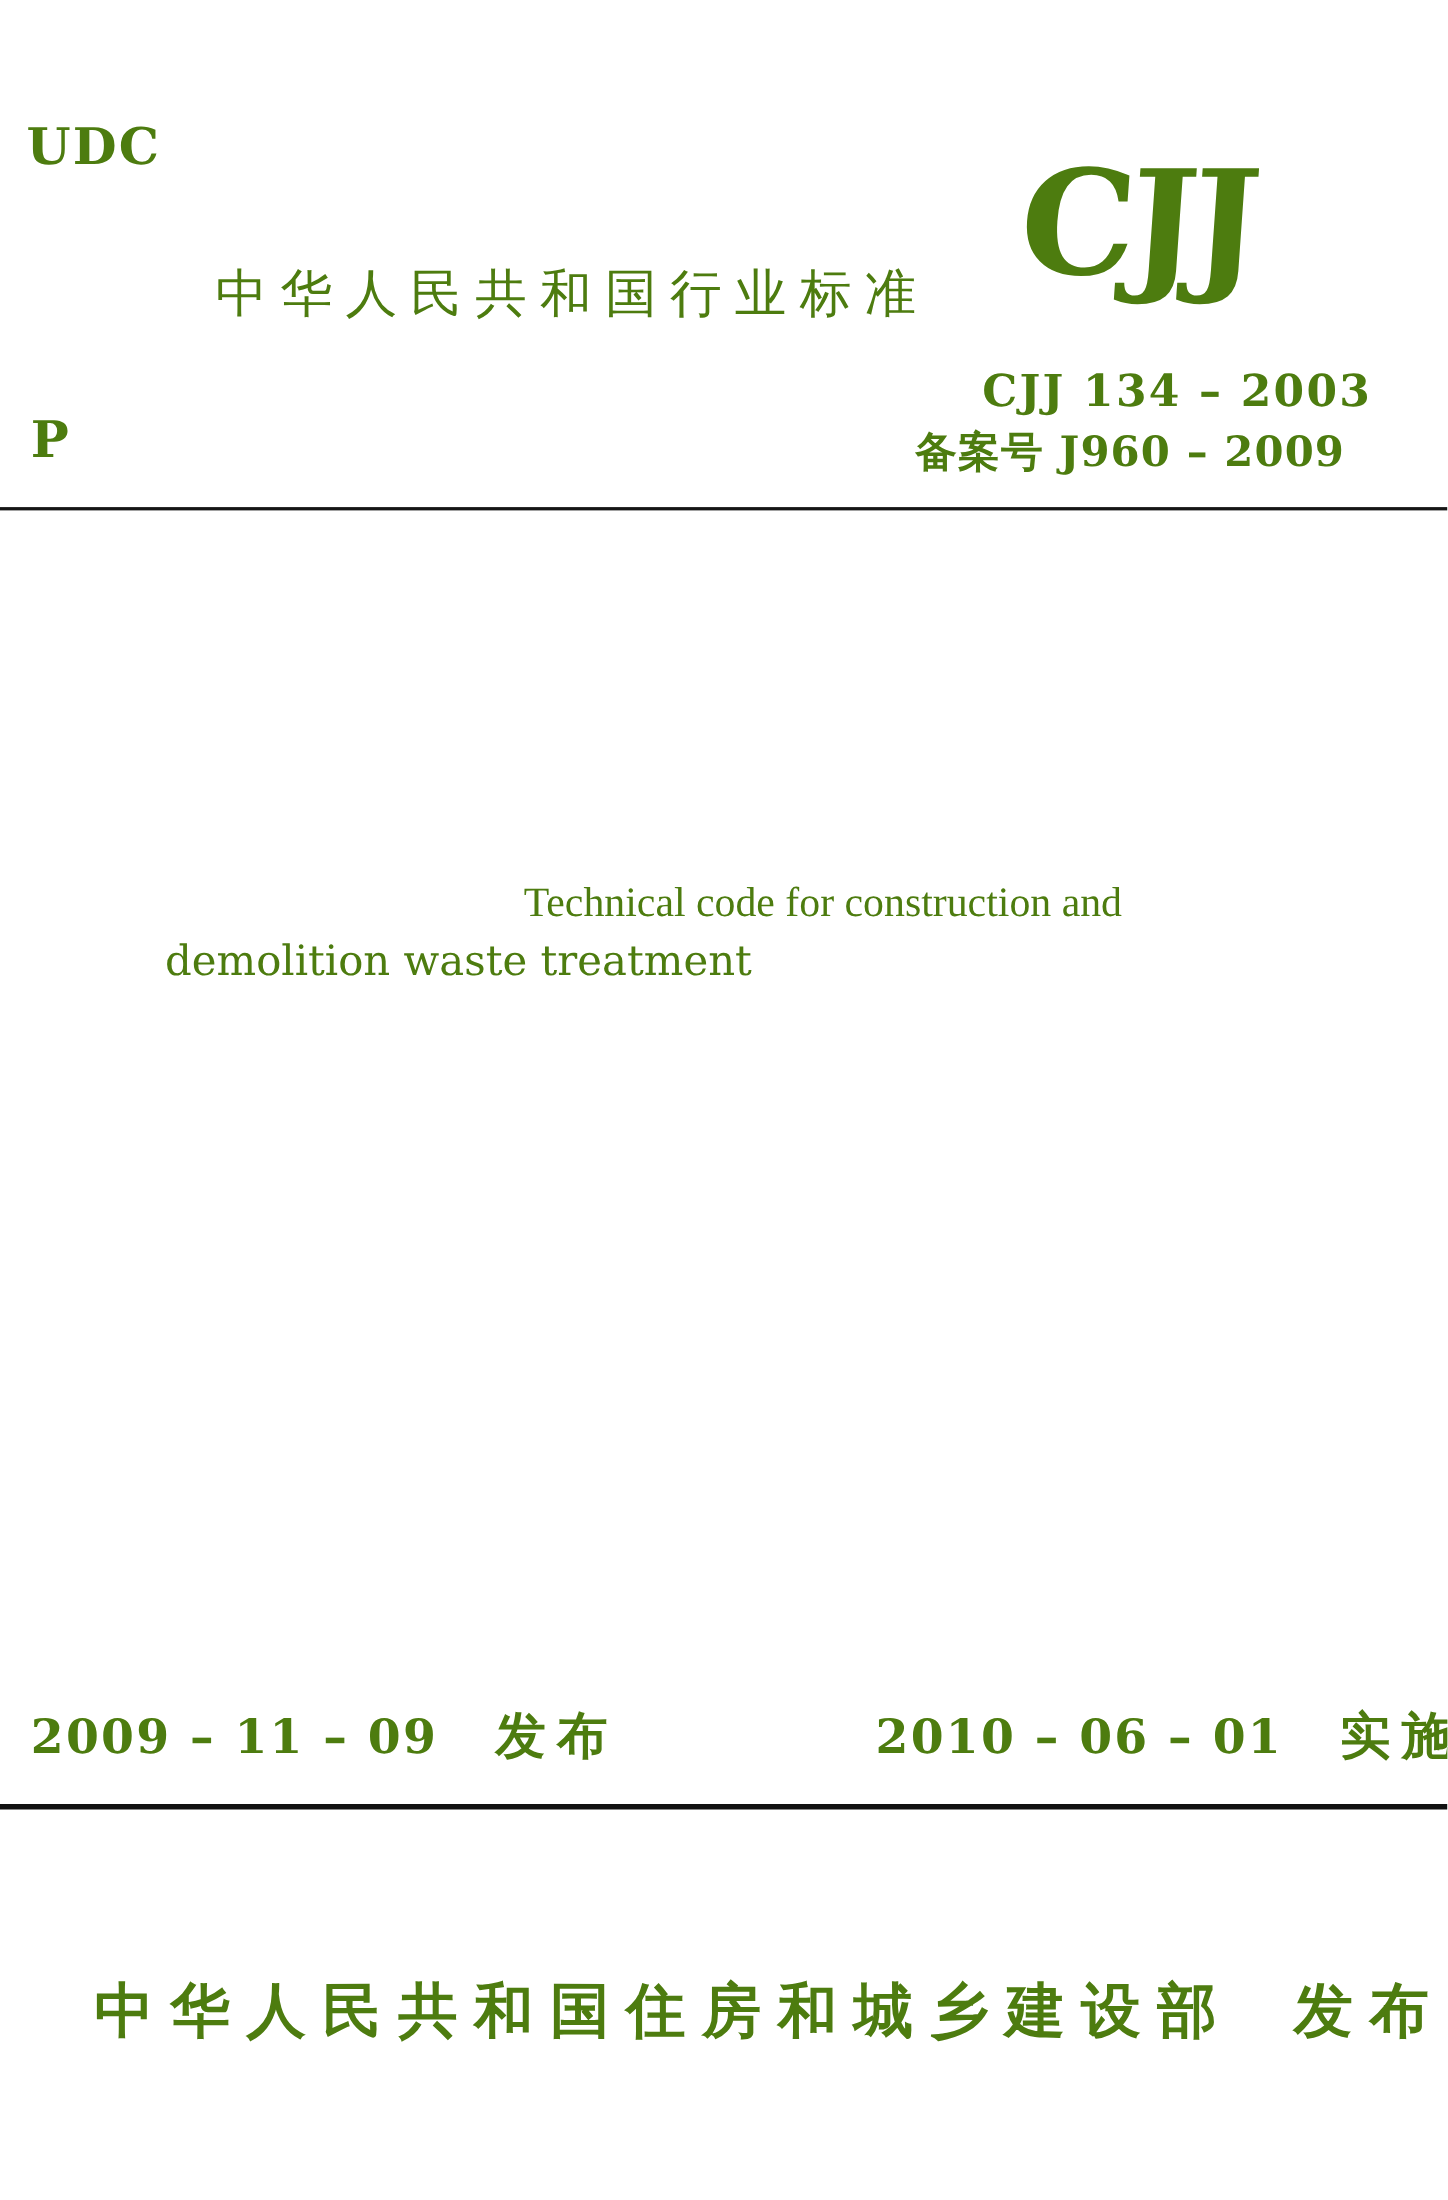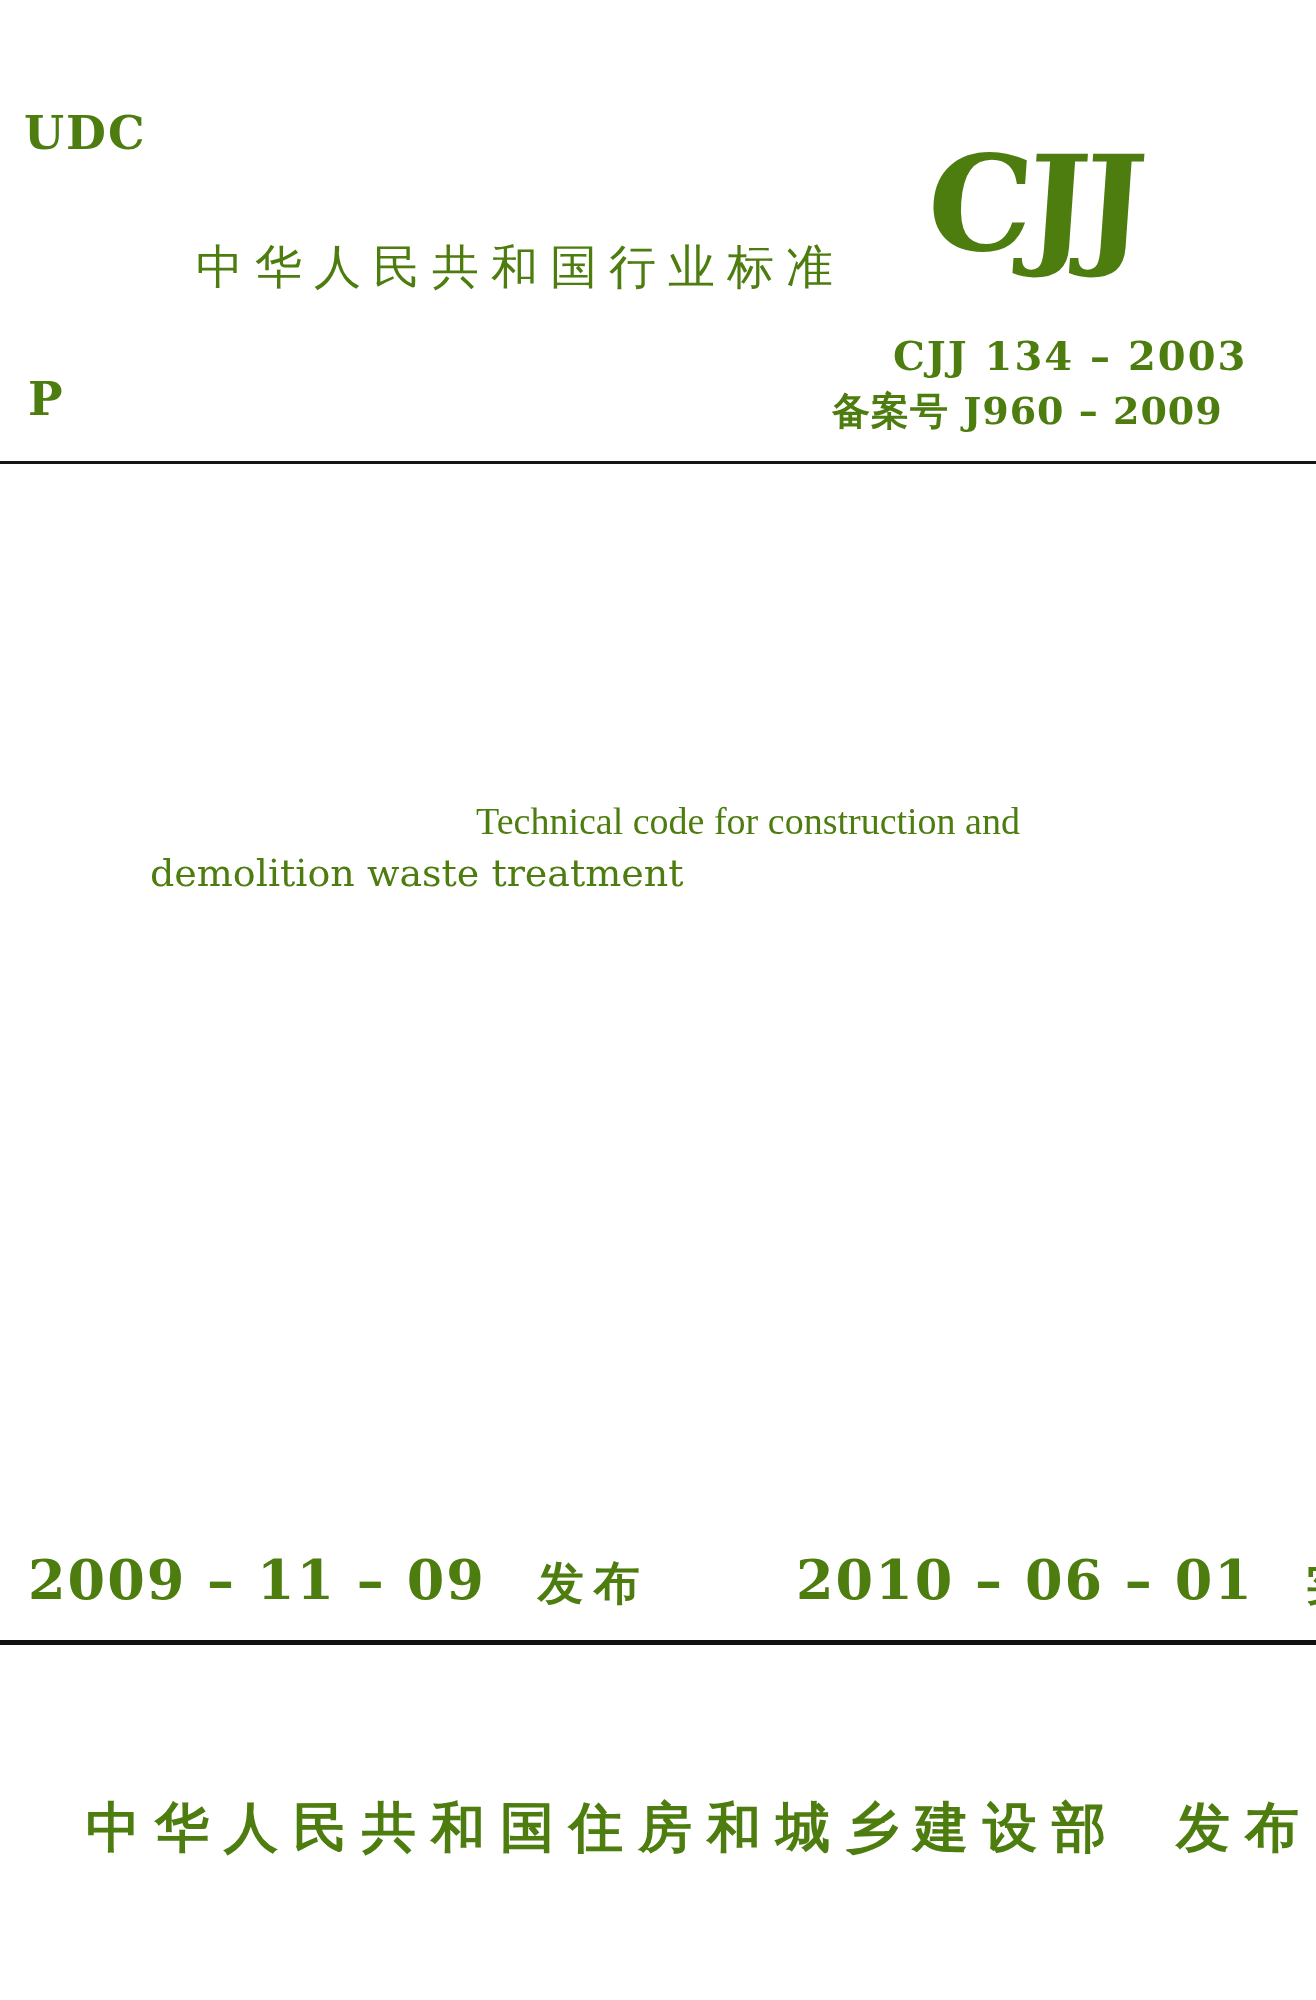--- a/index.html
+++ b/index.html
@@ -92,21 +92,21 @@
   }
   .date-row-left {
     left: 28px; top: 1548px;
   }
   .date-row-right {
     left: 796px; top: 1548px;
   }
   .date-num {
     font-family: "DejaVu Serif", serif;
     font-weight: bold;
-    font-size: 54px;
+    font-size: 43px;
     letter-spacing: 2px;
   }
   .date-label {
     font-family: "Liberation Sans", sans-serif;
     font-weight: bold;
     font-size: 46px;
     letter-spacing: 10px;
     margin-left: 52px;
   }
   .divider-bottom {

